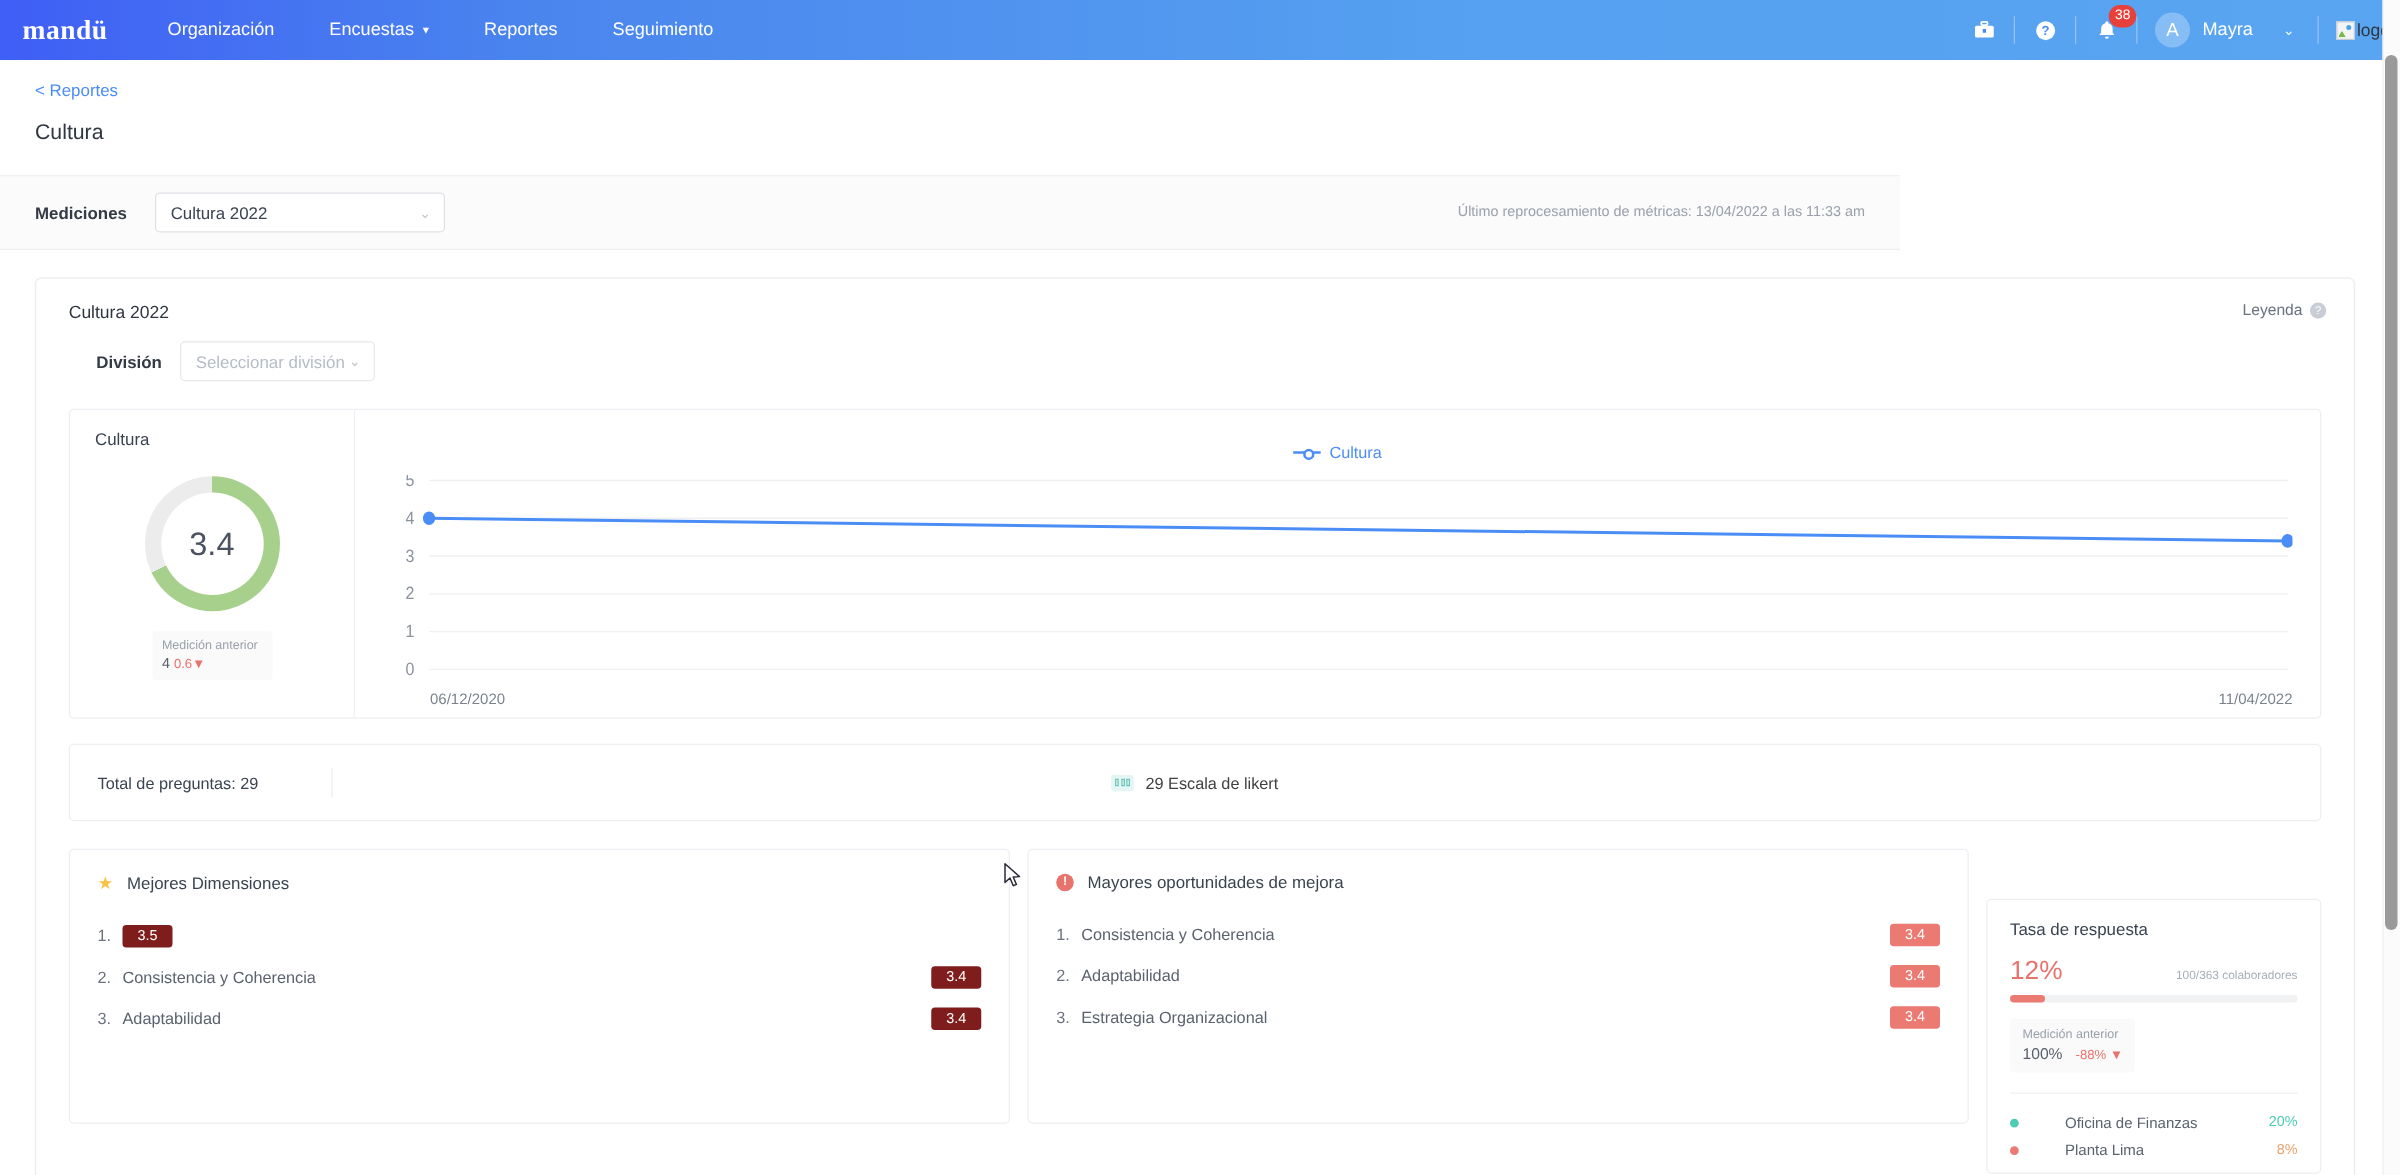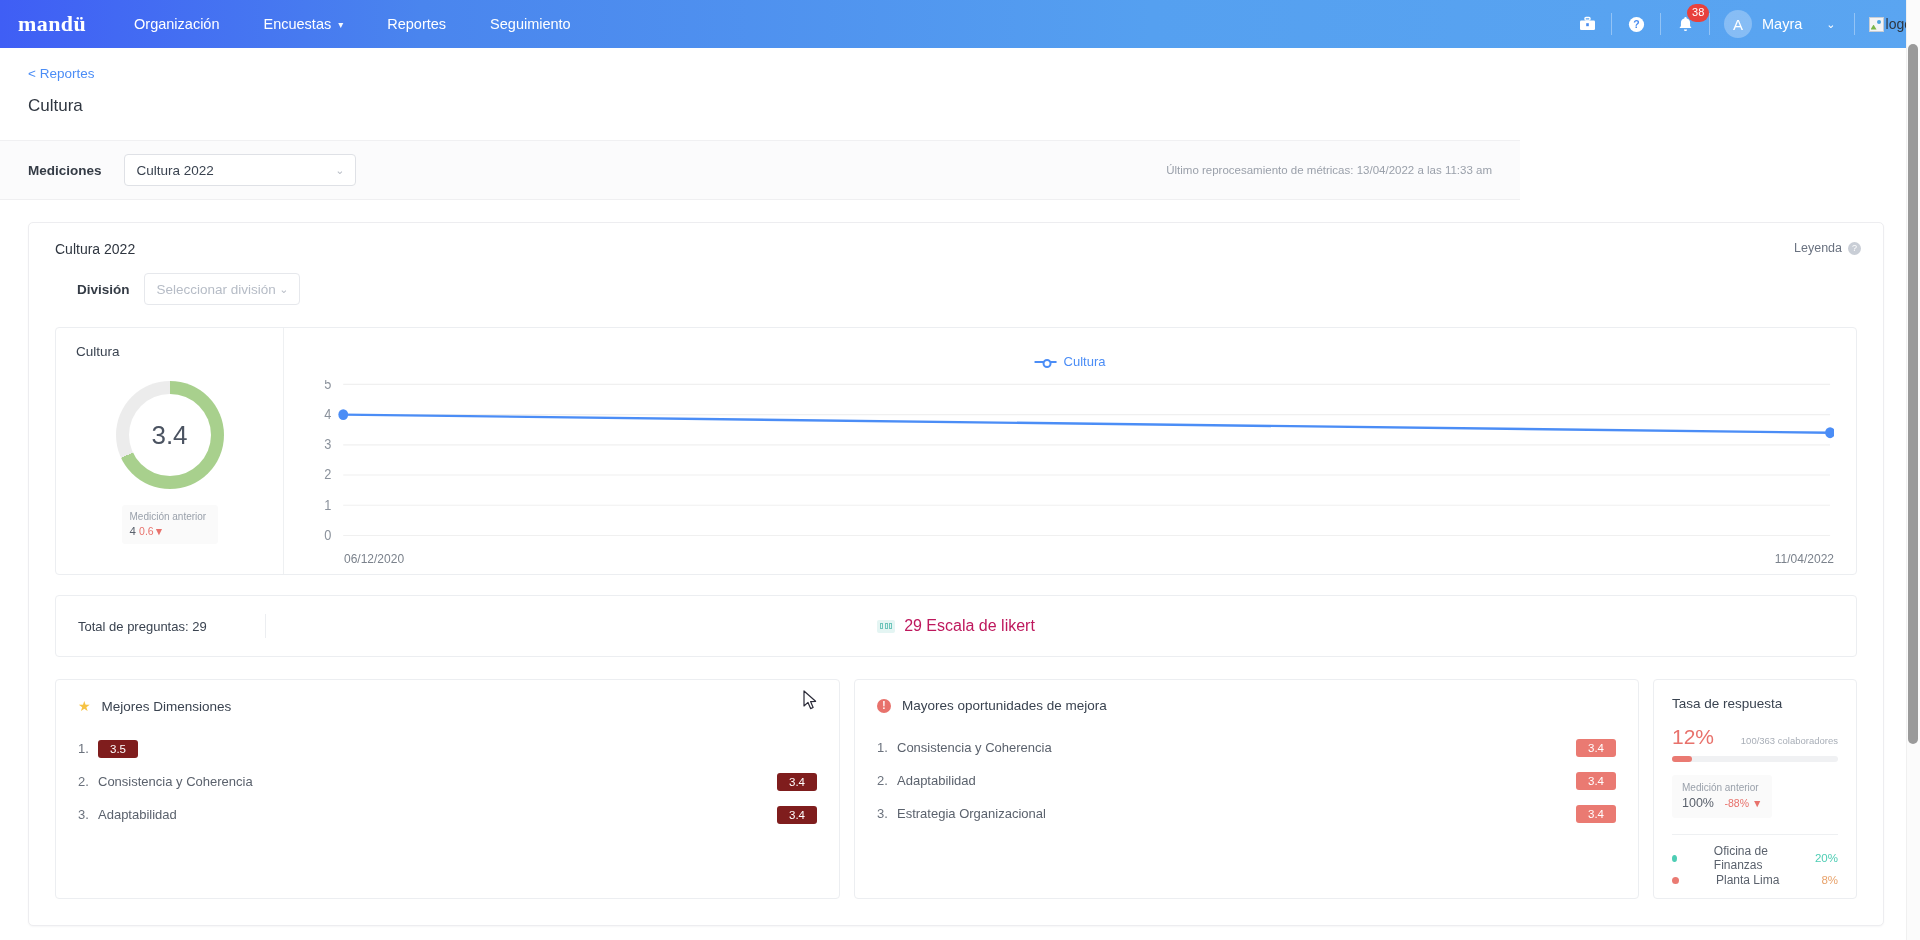--- a/index.html
+++ b/index.html
@@ -154,27 +154,27 @@
     display:flex; align-items:center; position:relative;
   }
   .tot-left { font-size:13px; color:#3a4350; padding-left:22px; }
   .tot-sep { width:1px; height:24px; background:#eceef1; margin-left:58px; }
   .tot-center { position:absolute; left:0; right:0; display:flex; align-items:center; justify-content:center; gap:9px; }
   .likert-ic {
     width:18px; height:13px; background:#e4f5f3; border-radius:2px;
     display:flex; align-items:center; justify-content:center; gap:1.5px;
   }
   .likert-ic i { width:3px; height:6px; border:1px solid #6dc5bb; display:block; }
-  .tot-center span { font-size:16px; color:#be185d; }
+  .tot-center span { font-size:13px; color:#404040; }
 
   
   .bottom { display:flex; gap:14px; margin:22px 26px 0 26px; padding-bottom:26px; }
   .bcard { border:1px solid #eceef1; border-radius:4px; padding:18px 22px 20px; height:220px; }
   .bcard.wide { flex:1; }
-  .bcard.narrow { width:204px; padding:16px 18px 18px; }
+  .bcard.narrow { width:268px; padding:16px 18px 18px;margin-top:40px; }
   .bhead { display:flex; align-items:center; gap:11px; font-size:13.5px; color:#3a4350; }
   .star { color:#f6c344; font-size:14px; }
   .alert-ic {
     width:14px; height:14px; border-radius:50%; background:#e8726c; color:#fff;
     font-size:10px; font-weight:700; display:flex; align-items:center; justify-content:center;
   }
   .rows { margin-top:18px; }
   .drow { display:flex; align-items:center; height:33px; font-size:13px; color:#5b626d; }
   .drow .idx { width:20px; color:#6b727d; }
   .drow .nm { flex:1; }

